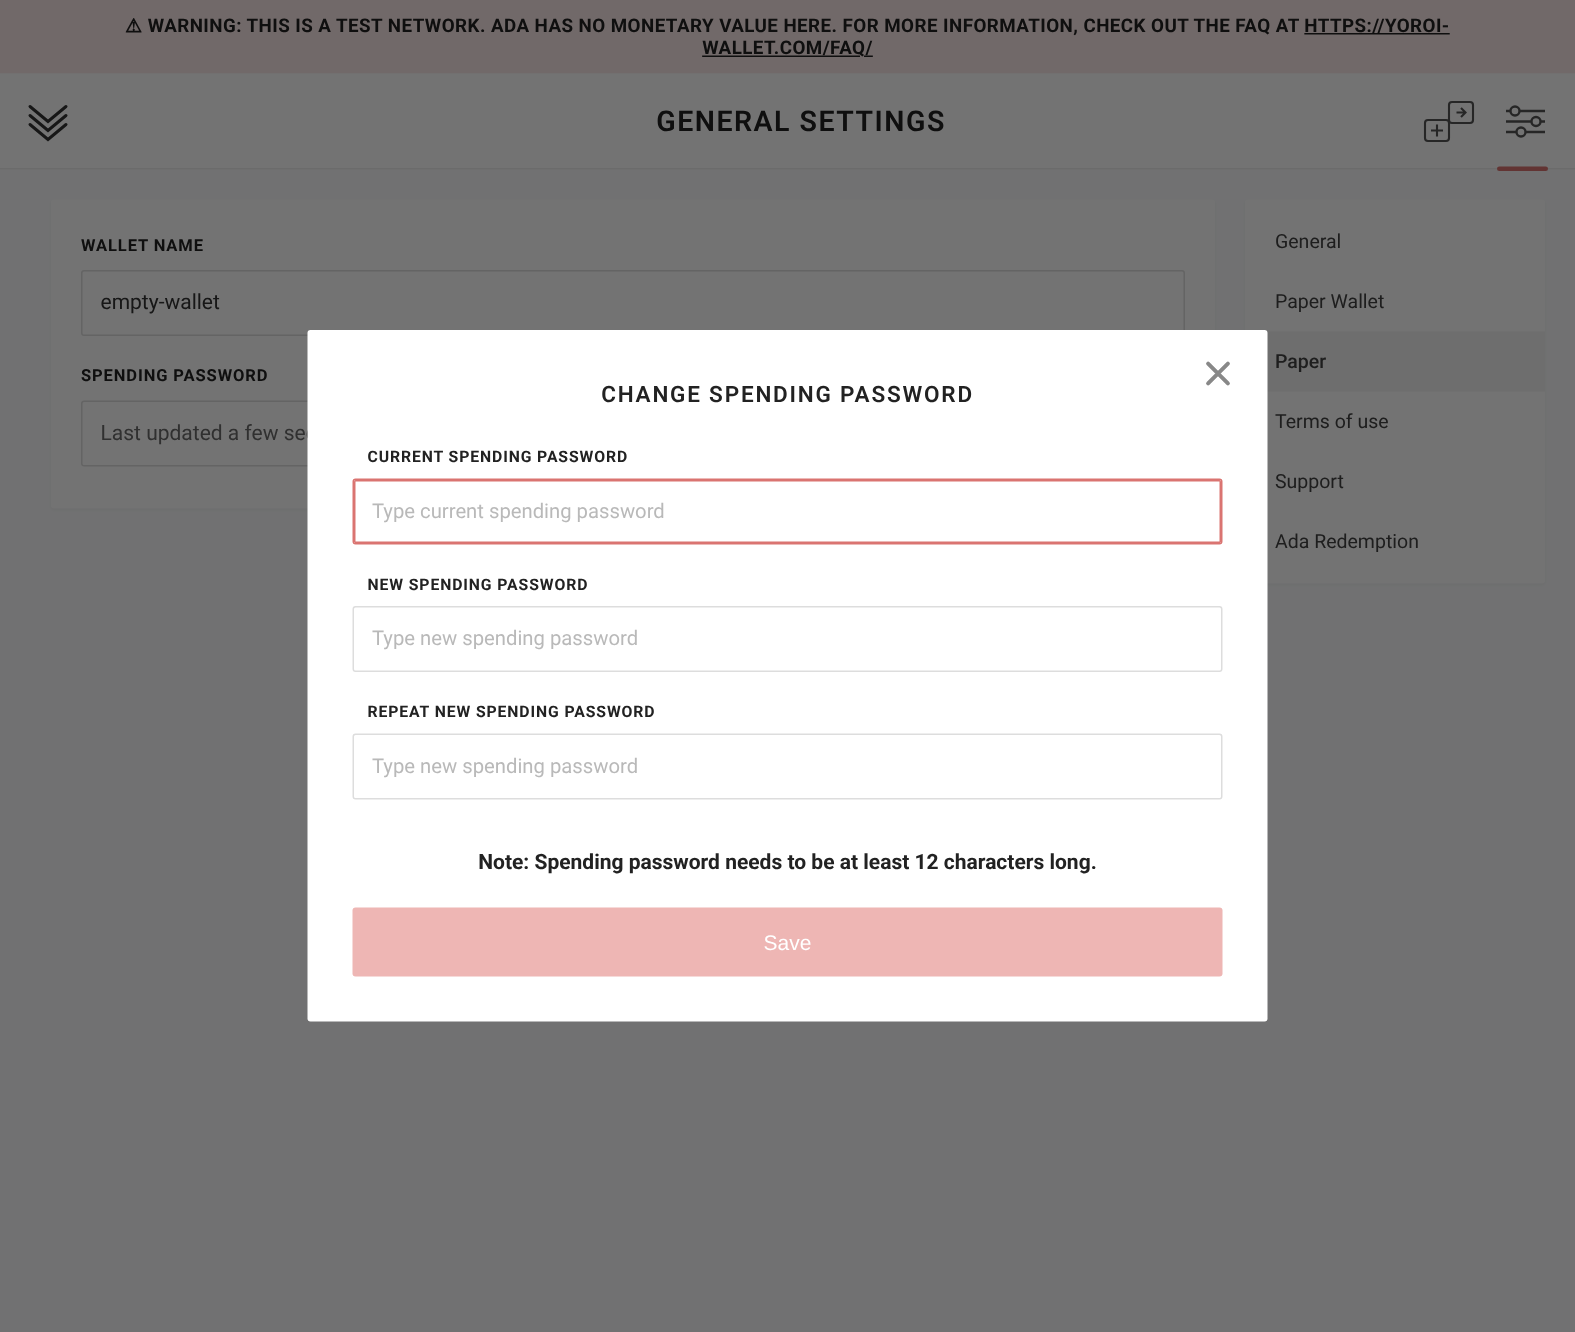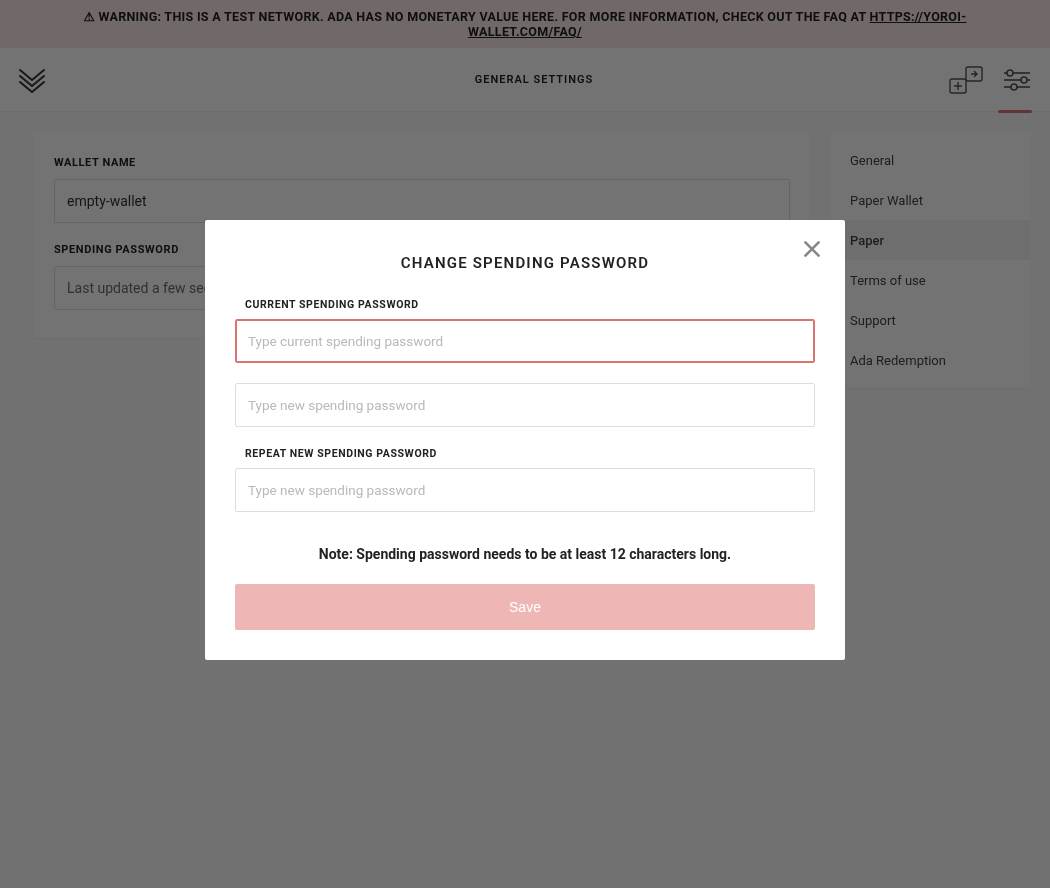--- a/index.html
+++ b/index.html
@@ -35,21 +35,21 @@
     display: flex;
     align-items: center;
     justify-content: space-between;
     padding: 0 18px;
   }
   .header-left, .header-right { display: flex; align-items: center; gap: 16px; }
   .header-title {
     position: absolute;
     left: 18px; right: 0;
     text-align: center;
-    font-size: 11px;
+    font-size: 19px;
     font-weight: 600;
     letter-spacing: 1px;
     color: #222;
     pointer-events: none;
   }
   .header .icon svg { display: block; }
   .settings-indicator {
     position: absolute;
     right: 18px;
     bottom: -2px;
@@ -292,20 +292,21 @@
     <div class="modal-title">CHANGE SPENDING PASSWORD</div>
     <div class="modal-close">
       <svg viewBox="0 0 20 20">
           <path d="M4 4 L16 16 M16 4 L4 16" stroke="#888" stroke-width="2.4" stroke-linecap="round"></path>
         </svg>
     </div>
 
     <div class="m-label">CURRENT SPENDING PASSWORD</div>
     <input type="password" class="m-input active" placeholder="Type current spending password" style="">
 
+    <div class="m-label">NEW SPENDING PASSWORD</div>
     <input type="password" class="m-input" placeholder="Type new spending password" style="">
 
     <div class="m-label">REPEAT NEW SPENDING PASSWORD</div>
     <input type="password" class="m-input" placeholder="Type new spending password" style="">
 
     <div class="modal-note">Note: Spending password needs to be at least 12 characters long.</div>
 
     <button class="btn-save">Save</button>
   </div>
 </div>

